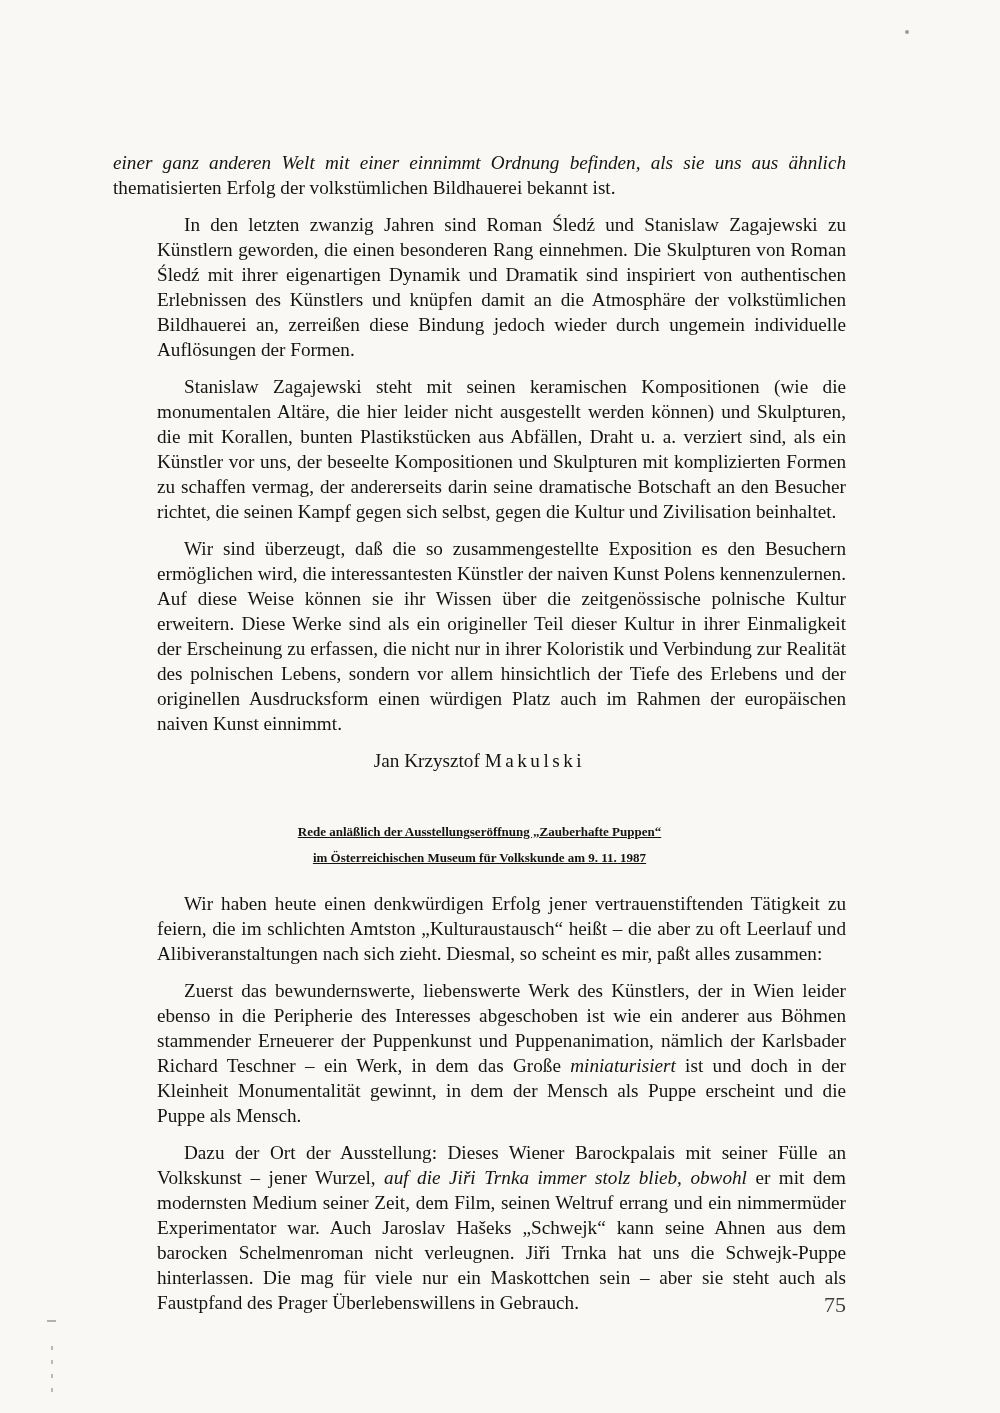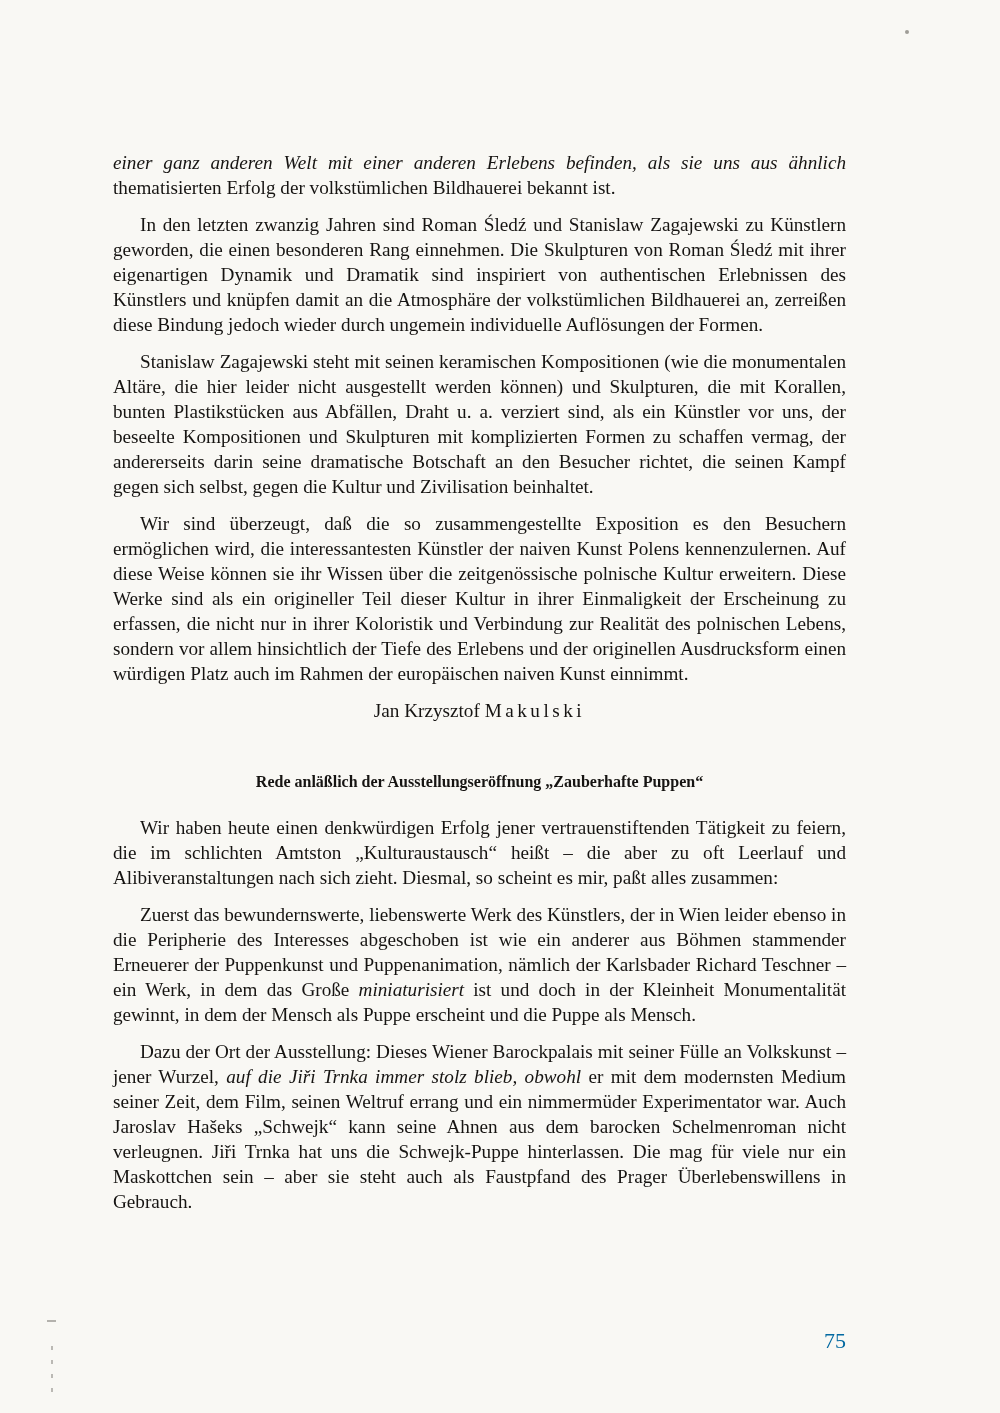--- a/index.html
+++ b/index.html
@@ -18,74 +18,76 @@
     left: 113px;
     width: 733px;
   }
   p.para {
     margin: 0 0 12px 0;
     font-size: 19.2px;
     line-height: 25px;
     text-align: justify;
     text-justify: inter-word;
   }
-  p.para.indent { text-indent: 27px; }
+  p.para.indent { text-indent: 27px; margin-left: 44px; }
   .italic { font-style: italic; }
   .signature {
     margin: 2px 0 0 0;
     font-size: 19.2px;
     line-height: 25px;
     text-align: center;
   }
   .sig-surname { letter-spacing: 3.5px; }
   .heading {
     margin: 46px 0 20px 0;
-    font-size: 16px;
+    font-size: 13px;
     line-height: 26px;
     font-weight: bold;
     text-align: center;
+    text-decoration: underline;
   }
   .heading .h-line { display: block; }
   .page-number {
     position: absolute;
-    top: 1328px;
+    top: 1292px;
     left: 0;
     width: 846px;
     text-align: right;
     font-size: 22px;
-    color: #0369a1;
+    color: #404040;
   }
   
   .artifact { position: absolute; background: #6f6c66; }
   .speck-top { top: 30px; left: 905px; width: 4px; height: 4px; border-radius: 50%; opacity: .65; }
   .mark-dash { top: 1320px; left: 47px; width: 9px; height: 2px; opacity: .5; }
   .mark-dot { left: 51px; width: 2px; height: 4px; opacity: .45; }
   .mark-dot.d1 { top: 1346px; }
   .mark-dot.d2 { top: 1360px; }
   .mark-dot.d3 { top: 1374px; }
   .mark-dot.d4 { top: 1388px; }
 </style>
 </head>
 <body>
 
 <div class="page-inner">
 
   <section>
     <div id="essay-paragraphs">
-        <p class="para"><span class="italic">einer ganz anderen Welt mit einer anderen Erlebens befinden, als sie uns aus ähnlich </span><span class="">thematisierten Erfolg der volkstümlichen Bildhauerei bekannt ist.</span></p>
+        <p class="para"><span class="italic">einer ganz anderen Welt mit einer einnimmt Ordnung befinden, als sie uns aus ähnlich </span><span class="">thematisierten Erfolg der volkstümlichen Bildhauerei bekannt ist.</span></p>
         <p class="para indent"><span class="">In den letzten zwanzig Jahren sind Roman Śledź und Stanislaw Zagajewski zu Künstlern geworden, die einen besonderen Rang einnehmen. Die Skulpturen von Roman Śledź mit ihrer eigenartigen Dynamik und Dramatik sind inspiriert von authentischen Erlebnissen des Künstlers und knüpfen damit an die Atmosphäre der volkstümlichen Bildhauerei an, zerreißen diese Bindung jedoch wieder durch ungemein individuelle Auflösungen der Formen.</span></p>
         <p class="para indent"><span class="">Stanislaw Zagajewski steht mit seinen keramischen Kompositionen (wie die monumentalen Altäre, die hier leider nicht ausgestellt werden können) und Skulpturen, die mit Korallen, bunten Plastikstücken aus Abfällen, Draht u. a. verziert sind, als ein Künstler vor uns, der beseelte Kompositionen und Skulpturen mit komplizierten Formen zu schaffen vermag, der andererseits darin seine dramatische Botschaft an den Besucher richtet, die seinen Kampf gegen sich selbst, gegen die Kultur und Zivilisation beinhaltet.</span></p>
         <p class="para indent"><span class="">Wir sind überzeugt, daß die so zusammengestellte Exposition es den Besuchern ermöglichen wird, die interessantesten Künstler der naiven Kunst Polens kennenzulernen. Auf diese Weise können sie ihr Wissen über die zeitgenössische polnische Kultur erweitern. Diese Werke sind als ein origineller Teil dieser Kultur in ihrer Einmaligkeit der Erscheinung zu erfassen, die nicht nur in ihrer Koloristik und Verbindung zur Realität des polnischen Lebens, sondern vor allem hinsichtlich der Tiefe des Erlebens und der originellen Ausdrucksform einen würdigen Platz auch im Rahmen der europäischen naiven Kunst einnimmt.</span></p>
       </div>
     <p class="signature"><span>Jan Krzysztof </span><span class="sig-surname">Makulski</span></p>
   </section>
 
   <section>
     <h2 class="heading">
       <span class="h-line">Rede anläßlich der Ausstellungseröffnung „Zauberhafte Puppen“</span>
+      <span class="h-line">im Österreichischen Museum für Volkskunde am 9. 11. 1987</span>
     </h2>
     <div id="speech-paragraphs">
         <p class="para indent"><span class="">Wir haben heute einen denkwürdigen Erfolg jener vertrauenstiftenden Tätigkeit zu feiern, die im schlichten Amtston „Kulturaustausch“ heißt – die aber zu oft Leerlauf und Alibiveranstaltungen nach sich zieht. Diesmal, so scheint es mir, paßt alles zusammen:</span></p>
         <p class="para indent"><span class="">Zuerst das bewundernswerte, liebenswerte Werk des Künstlers, der in Wien leider ebenso in die Peripherie des Interesses abgeschoben ist wie ein anderer aus Böhmen stammender Erneuerer der Puppenkunst und Puppenanimation, nämlich der Karlsbader Richard Teschner – ein Werk, in dem das Große </span><span class="italic">miniaturisiert</span><span class=""> ist und doch in der Kleinheit Monumentalität gewinnt, in dem der Mensch als Puppe erscheint und die Puppe als Mensch.</span></p>
         <p class="para indent"><span class="">Dazu der Ort der Ausstellung: Dieses Wiener Barockpalais mit seiner Fülle an Volkskunst – jener Wurzel, </span><span class="italic">auf die Jiři Trnka immer stolz blieb, obwohl</span><span class=""> er mit dem modernsten Medium seiner Zeit, dem Film, seinen Weltruf errang und ein nimmermüder Experimentator war. Auch Jaroslav Hašeks „Schwejk“ kann seine Ahnen aus dem barocken Schelmenroman nicht verleugnen. Jiři Trnka hat uns die Schwejk-Puppe hinterlassen. Die mag für viele nur ein Maskottchen sein – aber sie steht auch als Faustpfand des Prager Überlebenswillens in Gebrauch.</span></p>
       </div>
   </section>
 
 </div>
 

